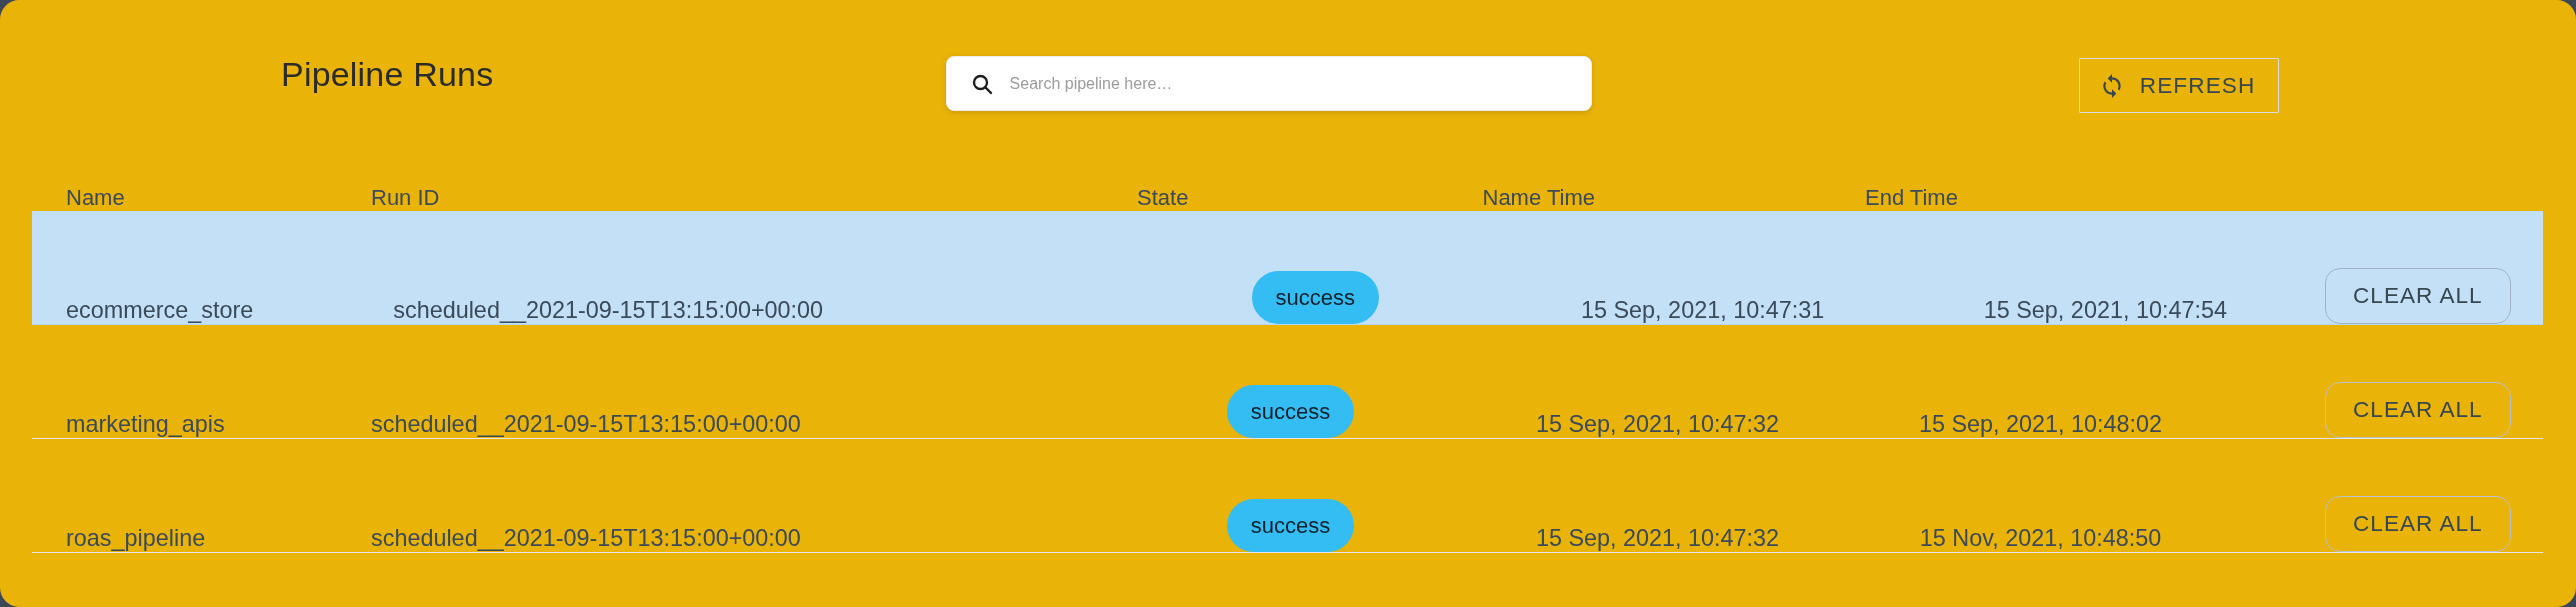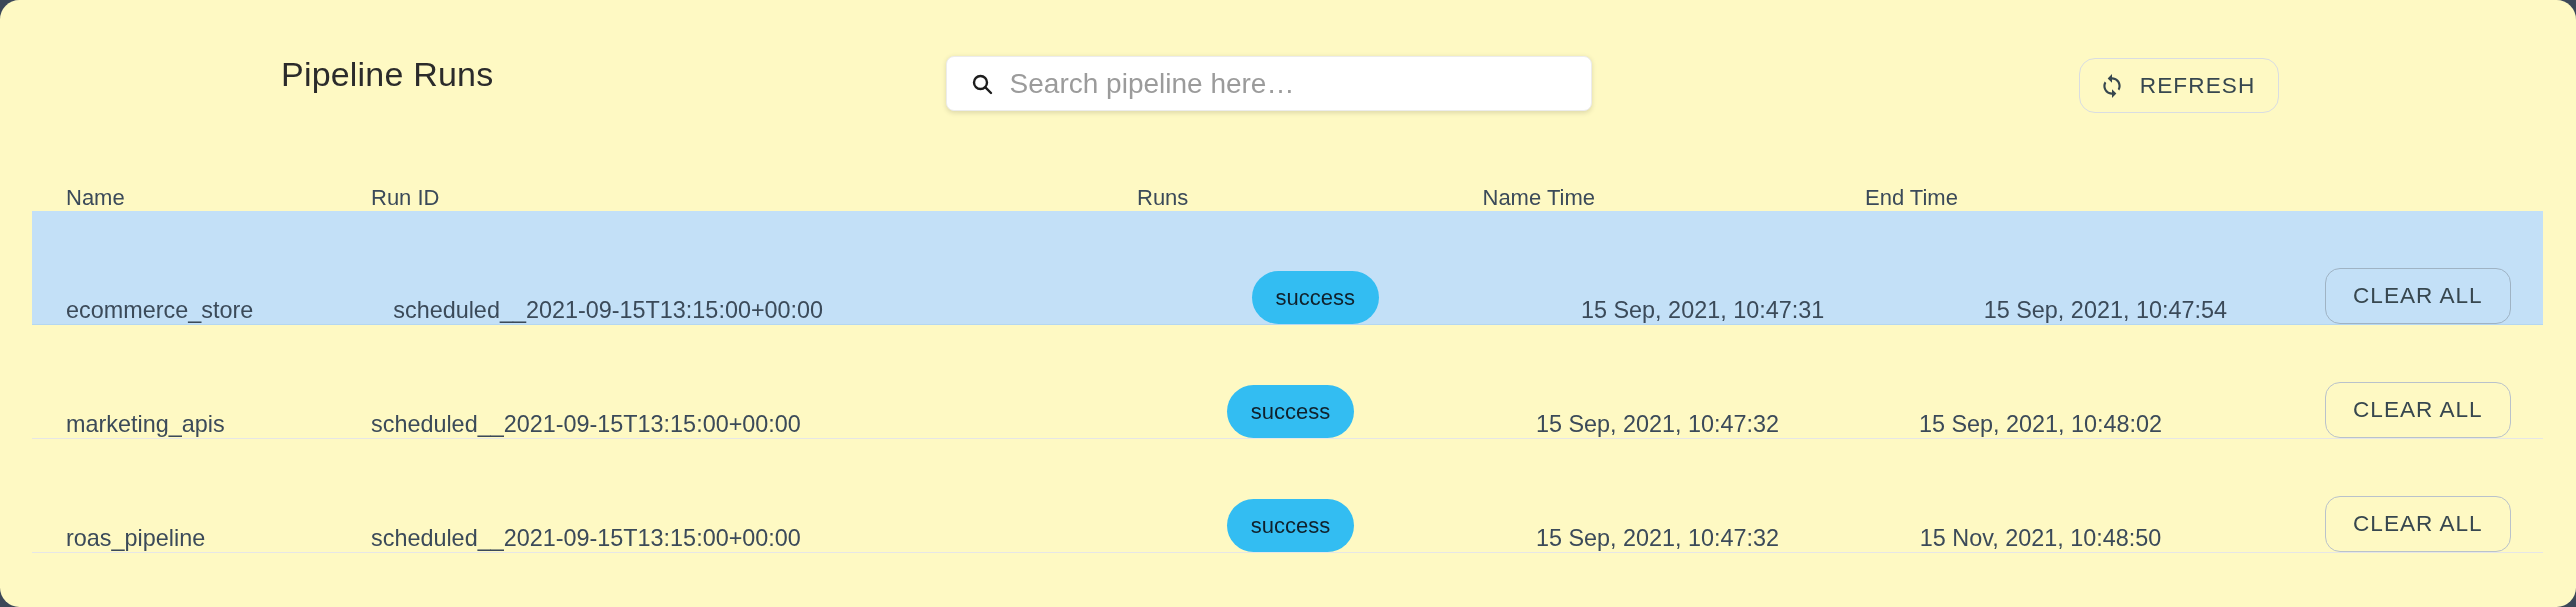--- a/index.html
+++ b/index.html
@@ -12,21 +12,21 @@
 
   body {
     font-family: "Liberation Sans", sans-serif;
     background: #3c4858;
   }
 
   
   #app-card {
     position: absolute;
     inset: 0;
-    background: #fef9c3;
+    background: #eab308;
     border-radius: 19.4px;
     overflow: hidden;
   }
 
   
   #toolbar {
     position: relative;
     height: 158px;
     width: 100%;
   }
@@ -68,37 +68,37 @@
     align-items: center;
     justify-content: center;
   }
 
   #search-input {
     flex: 1 1 auto;
     border: none;
     outline: none;
     background: transparent;
     font-family: "Liberation Sans", sans-serif;
-    font-size: 28px;
+    font-size: 16px;
     color: #1f1f1f;
     height: 100%;
     padding-right: 34px;
   }
   #search-input::placeholder { color: #9b9b9b; }
 
   
   #refresh-button {
     position: absolute;
     right: 297px;
     top: 58px;
     height: 55px;
     padding: 0 22.6px 0 19.4px;
     background: transparent;
     border: 0.8px solid #d9dde2;
-    border-radius: 16px;
+    border-radius: 1px;
     display: flex;
     align-items: center;
     gap: 14.5px;
     cursor: pointer;
     color: #37474f;
     font-family: "Liberation Sans", sans-serif;
   }
 
   #refresh-icon {
     width: 26px;
@@ -234,21 +234,21 @@
       <span id="refresh-label">REFRESH</span>
     </button>
 
   </div>
 
   <div id="runs-table">
 
     <div class="trow" id="table-head">
       <div class="th c-name">Name</div>
       <div class="th c-runid">Run ID</div>
-      <div class="th c-state">Runs</div>
+      <div class="th c-state">State</div>
       <div class="th c-start">Name Time</div>
       <div class="th c-end">End Time</div>
       <div class="th c-action"></div>
     </div>
 
     <div id="table-body">
         <div class="trow tbody-row selected">
           <div class="td c-name">ecommerce_store</div>
           <div class="td c-runid">scheduled__2021-09-15T13:15:00+00:00</div>
           <div class="td c-state"><span class="state-badge">success</span></div>

